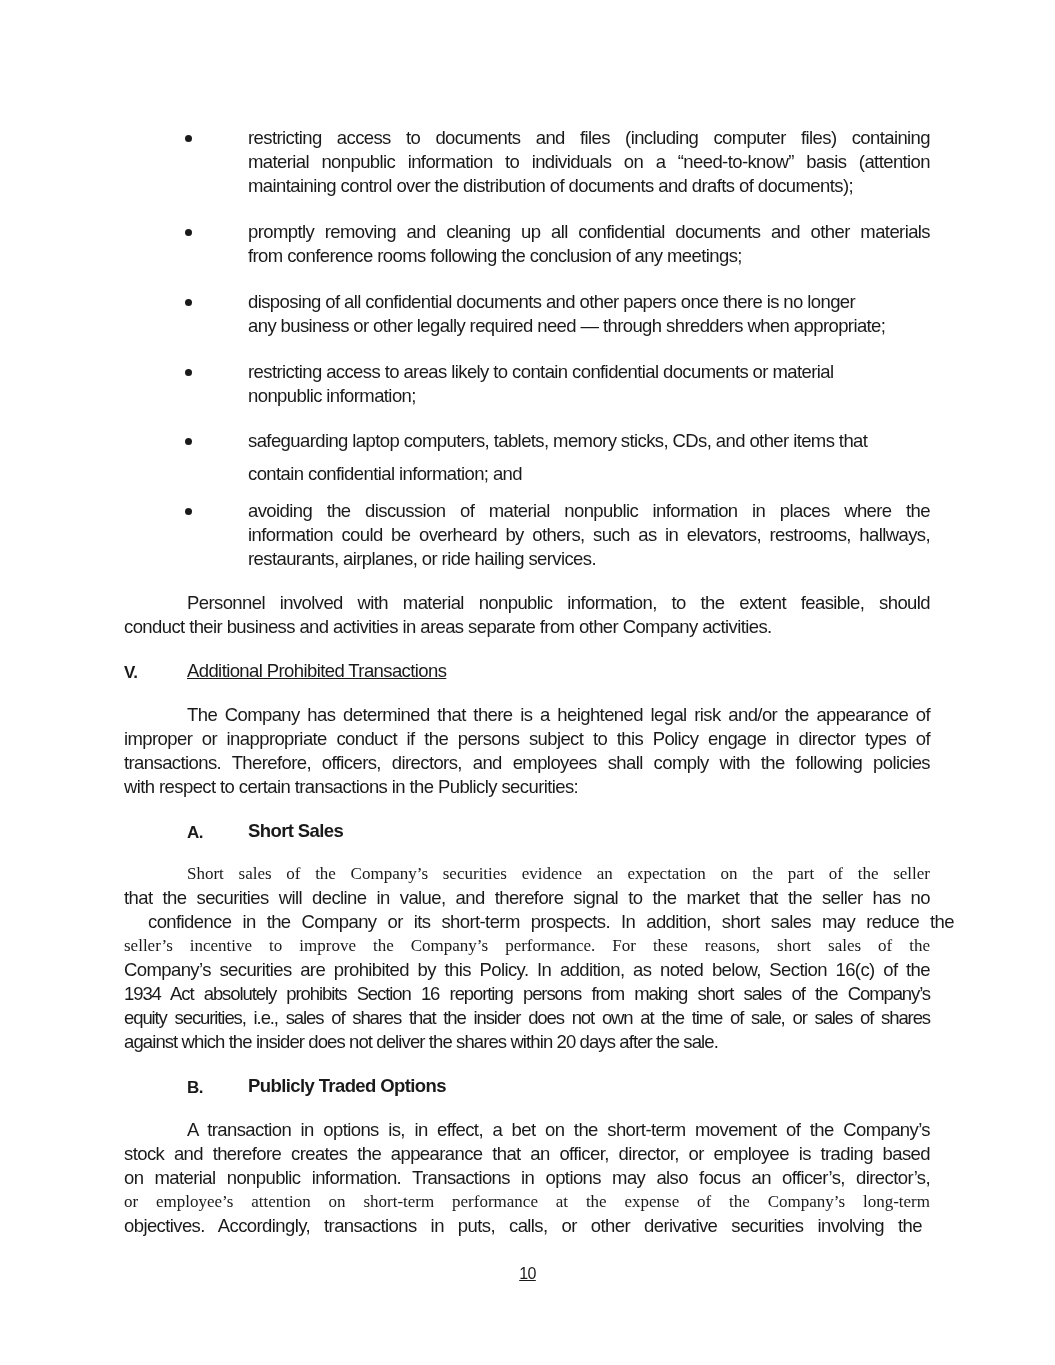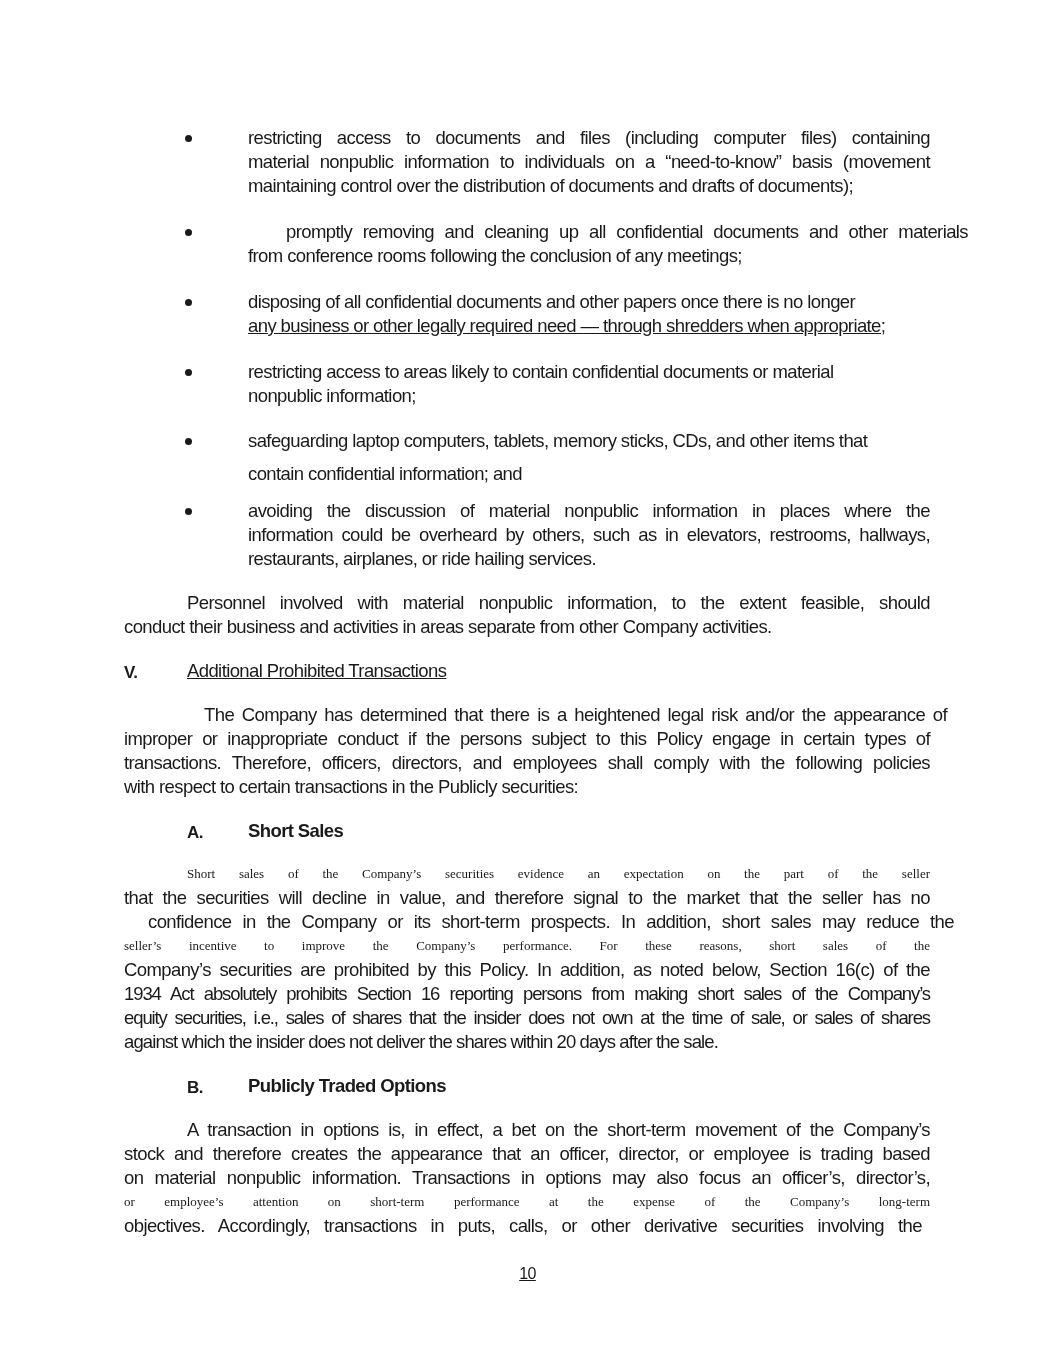--- a/index.html
+++ b/index.html
@@ -11,49 +11,49 @@
       font-size: 18.5px;
       border-radius: 32px;
     }
     .narrow { letter-spacing: -0.6px; }
     .line { position: absolute; white-space: nowrap; line-height: 24px; }
     .justify { text-align: justify; text-align-last: justify; }
     .bullet-dot {
       position: absolute; left: 185px; width: 7px; height: 7px;
       border-radius: 50%; background: #1a1a1a;
     }
-    .serif { font-family: "Liberation Serif", serif; font-size: 13px; letter-spacing: 0; }
+    .serif { font-family: "Liberation Serif", serif; font-size: 17px; letter-spacing: 0; }
     .heading-num { position: absolute; font-weight: bold; font-size: 17px; }
     .heading-title { position: absolute; text-decoration: underline; }
     .sub-label { position: absolute; font-weight: bold; font-size: 17px; }
     .sub-title { position: absolute; font-weight: bold; }
     .page-number { position: absolute; left: 0; width: 1055px; text-align: center; top: 1265px; font-size: 16px; text-decoration: underline; }
   </style>
 </head>
 <body>
 
 <div class="page narrow">
 
   <div>
     <span class="bullet-dot" style="top:135px"></span>
     <div class="line justify" style="left:248px; width:682px; top:126px;">restricting access to documents and files (including computer files) containing</div>
-    <div class="line justify" style="left:248px; width:682px; top:150px;">material nonpublic information to individuals on a “need-to-know” basis (movement</div>
+    <div class="line justify" style="left:248px; width:682px; top:150px;">material nonpublic information to individuals on a “need-to-know” basis (attention</div>
     <div class="line" style="left:248px; top:174px;">maintaining control over the distribution of documents and drafts of documents);</div>
   </div>
 
   <div>
     <span class="bullet-dot" style="top:229px"></span>
-    <div class="line justify" style="left:248px; width:682px; top:220px;margin-left:38px;">promptly removing and cleaning up all confidential documents and other materials</div>
+    <div class="line justify" style="left:248px; width:682px; top:220px;">promptly removing and cleaning up all confidential documents and other materials</div>
     <div class="line" style="left:248px; top:244px;">from conference rooms following the conclusion of any meetings;</div>
   </div>
 
   <div>
     <span class="bullet-dot" style="top:299px"></span>
     <div class="line" style="left:248px; top:290px;">disposing of all confidential documents and other papers once there is no longer</div>
-    <div class="line" style="left:248px; top:314px;text-decoration:underline;">any business or other legally required need — through shredders when appropriate;</div>
+    <div class="line" style="left:248px; top:314px;">any business or other legally required need — through shredders when appropriate;</div>
   </div>
 
   <div>
     <span class="bullet-dot" style="top:369px"></span>
     <div class="line" style="left:248px; top:360px;">restricting access to areas likely to contain confidential documents or material</div>
     <div class="line" style="left:248px; top:384px;">nonpublic information;</div>
   </div>
 
   <div>
     <span class="bullet-dot" style="top:438px"></span>
@@ -72,22 +72,22 @@
     <div class="line justify" style="left:187px; width:743px; top:591px;">Personnel involved with material nonpublic information, to the extent feasible, should</div>
     <div class="line" style="left:124px; top:615px;">conduct their business and activities in areas separate from other Company activities.</div>
   </div>
 
   <div>
     <span class="heading-num line" style="left:124px; top:661px;">V.</span>
     <span class="heading-title line" style="left:187px; top:659px;">Additional Prohibited Transactions</span>
   </div>
 
   <div>
-    <div class="line justify" style="left:187px; width:743px; top:703px;margin-left:17px;">The Company has determined that there is a heightened legal risk and/or the appearance of</div>
-    <div class="line justify" style="left:124px; width:806px; top:727px;">improper or inappropriate conduct if the persons subject to this Policy engage in certain types of</div>
+    <div class="line justify" style="left:187px; width:743px; top:703px;">The Company has determined that there is a heightened legal risk and/or the appearance of</div>
+    <div class="line justify" style="left:124px; width:806px; top:727px;">improper or inappropriate conduct if the persons subject to this Policy engage in director types of</div>
     <div class="line justify" style="left:124px; width:806px; top:751px;">transactions. Therefore, officers, directors, and employees shall comply with the following policies</div>
     <div class="line" style="left:124px; top:775px;">with respect to certain transactions in the Publicly securities:</div>
   </div>
 
   <div>
     <span class="sub-label line" style="left:187px; top:821px;">A.</span>
     <span class="sub-title line" style="left:248px; top:819px;">Short Sales</span>
   </div>
 
   <div>

